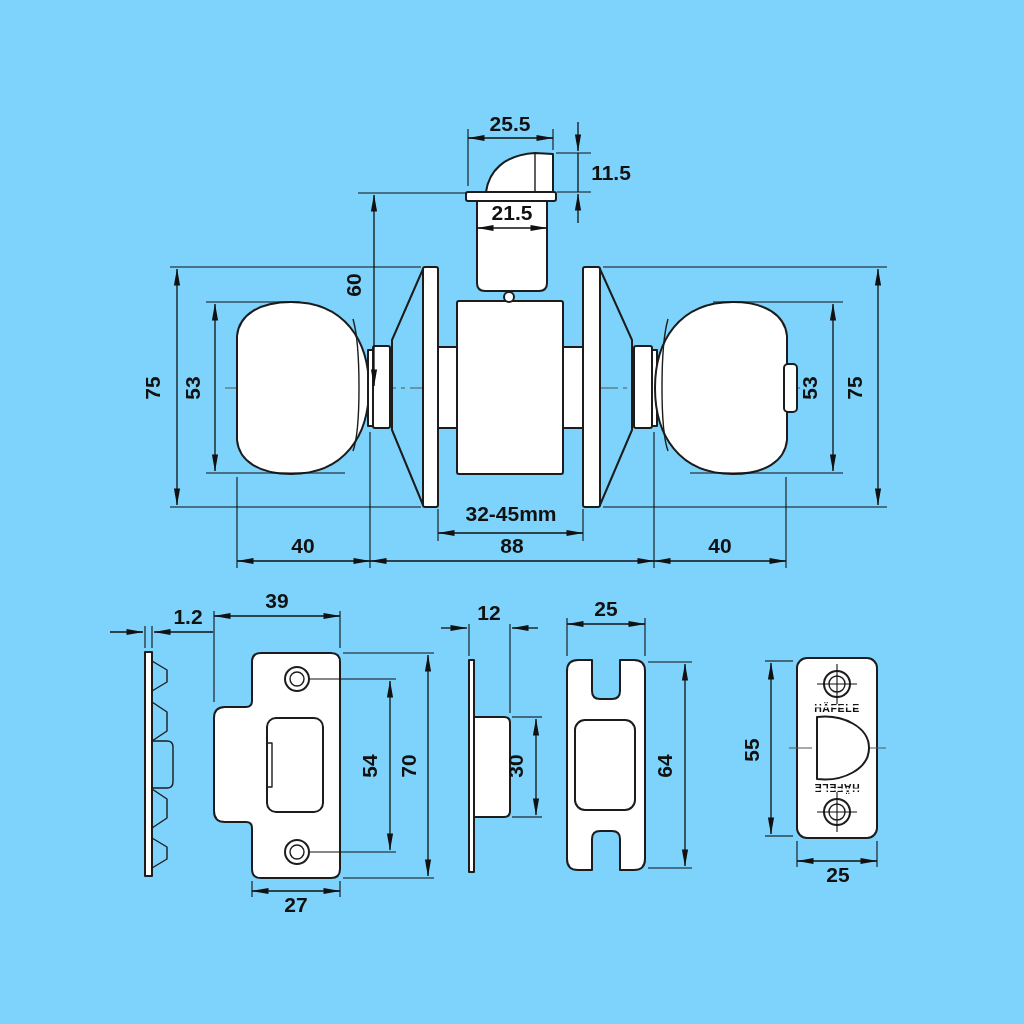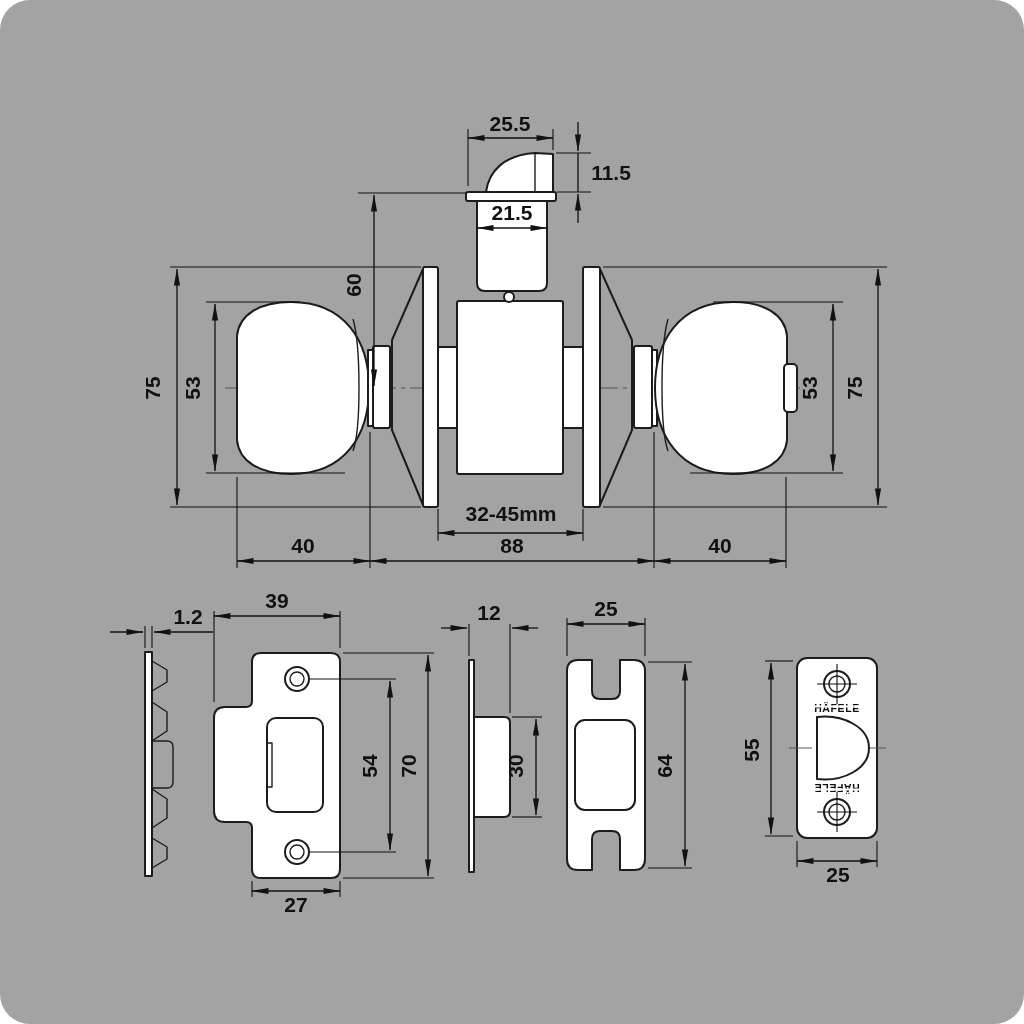--- a/index.html
+++ b/index.html
@@ -1,17 +1,17 @@
 <!DOCTYPE html>
 <html><head>
 <meta charset="utf-8">
 <style>
   html,body{margin:0;padding:0;background:#fff;}
-  .stage{position:relative;width:1024px;height:1024px;background:#a3a3a3;overflow:hidden;
-         font-family:"Liberation Sans",sans-serif;border-radius:30px;}
+  .stage{position:relative;width:1024px;height:1024px;background:#7dd3fc;overflow:hidden;
+         font-family:"Liberation Sans",sans-serif;}
   svg{position:absolute;left:0;top:0;}
   
   .o  {fill:#fff;stroke:#1c1c1c;stroke-width:2;stroke-linejoin:round;}
   .ol {fill:none;stroke:#1c1c1c;stroke-width:2;stroke-linejoin:round;stroke-linecap:round;}
   .thin{fill:none;stroke:#1c1c1c;stroke-width:1.4;stroke-linejoin:round;}
   
   .dim{stroke:#111;stroke-width:1.3;fill:none;}
   .ext{stroke:#111;stroke-width:1.1;fill:none;}
   .cl {stroke:#555;stroke-width:1.2;stroke-dasharray:23 5 4 5;fill:none;}
   text{font:700 21px "Liberation Sans",sans-serif;fill:#111;}

